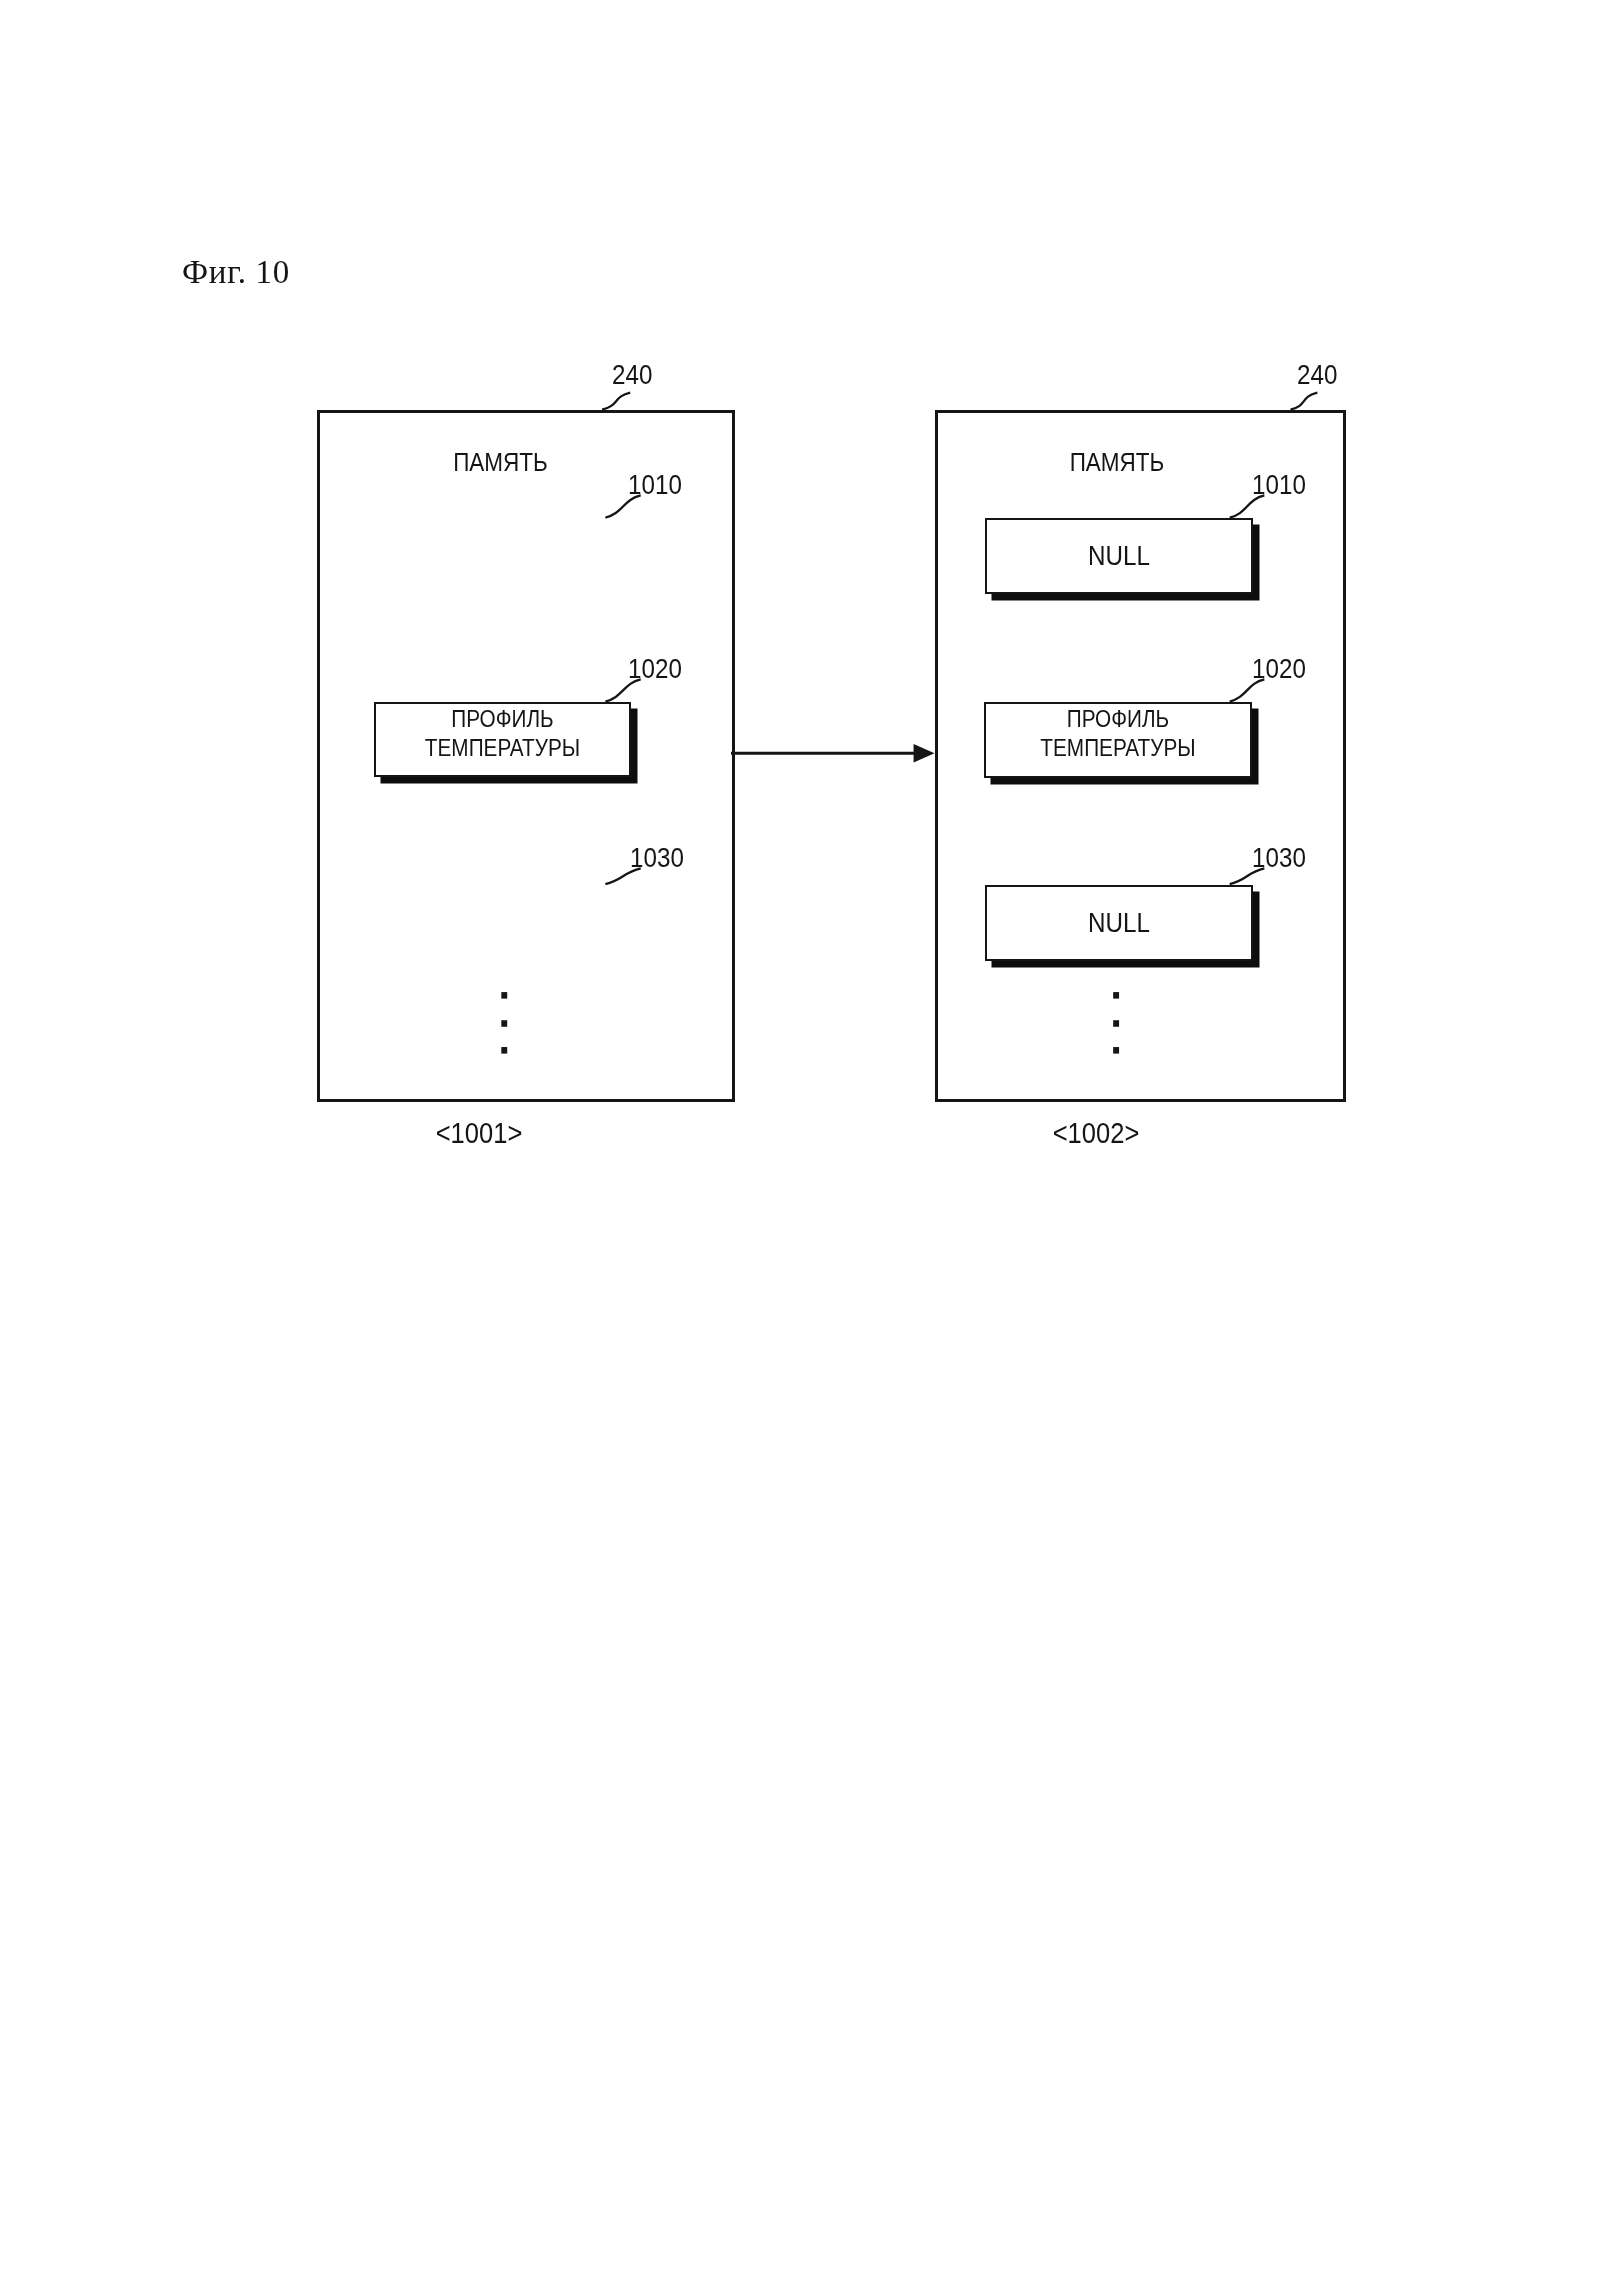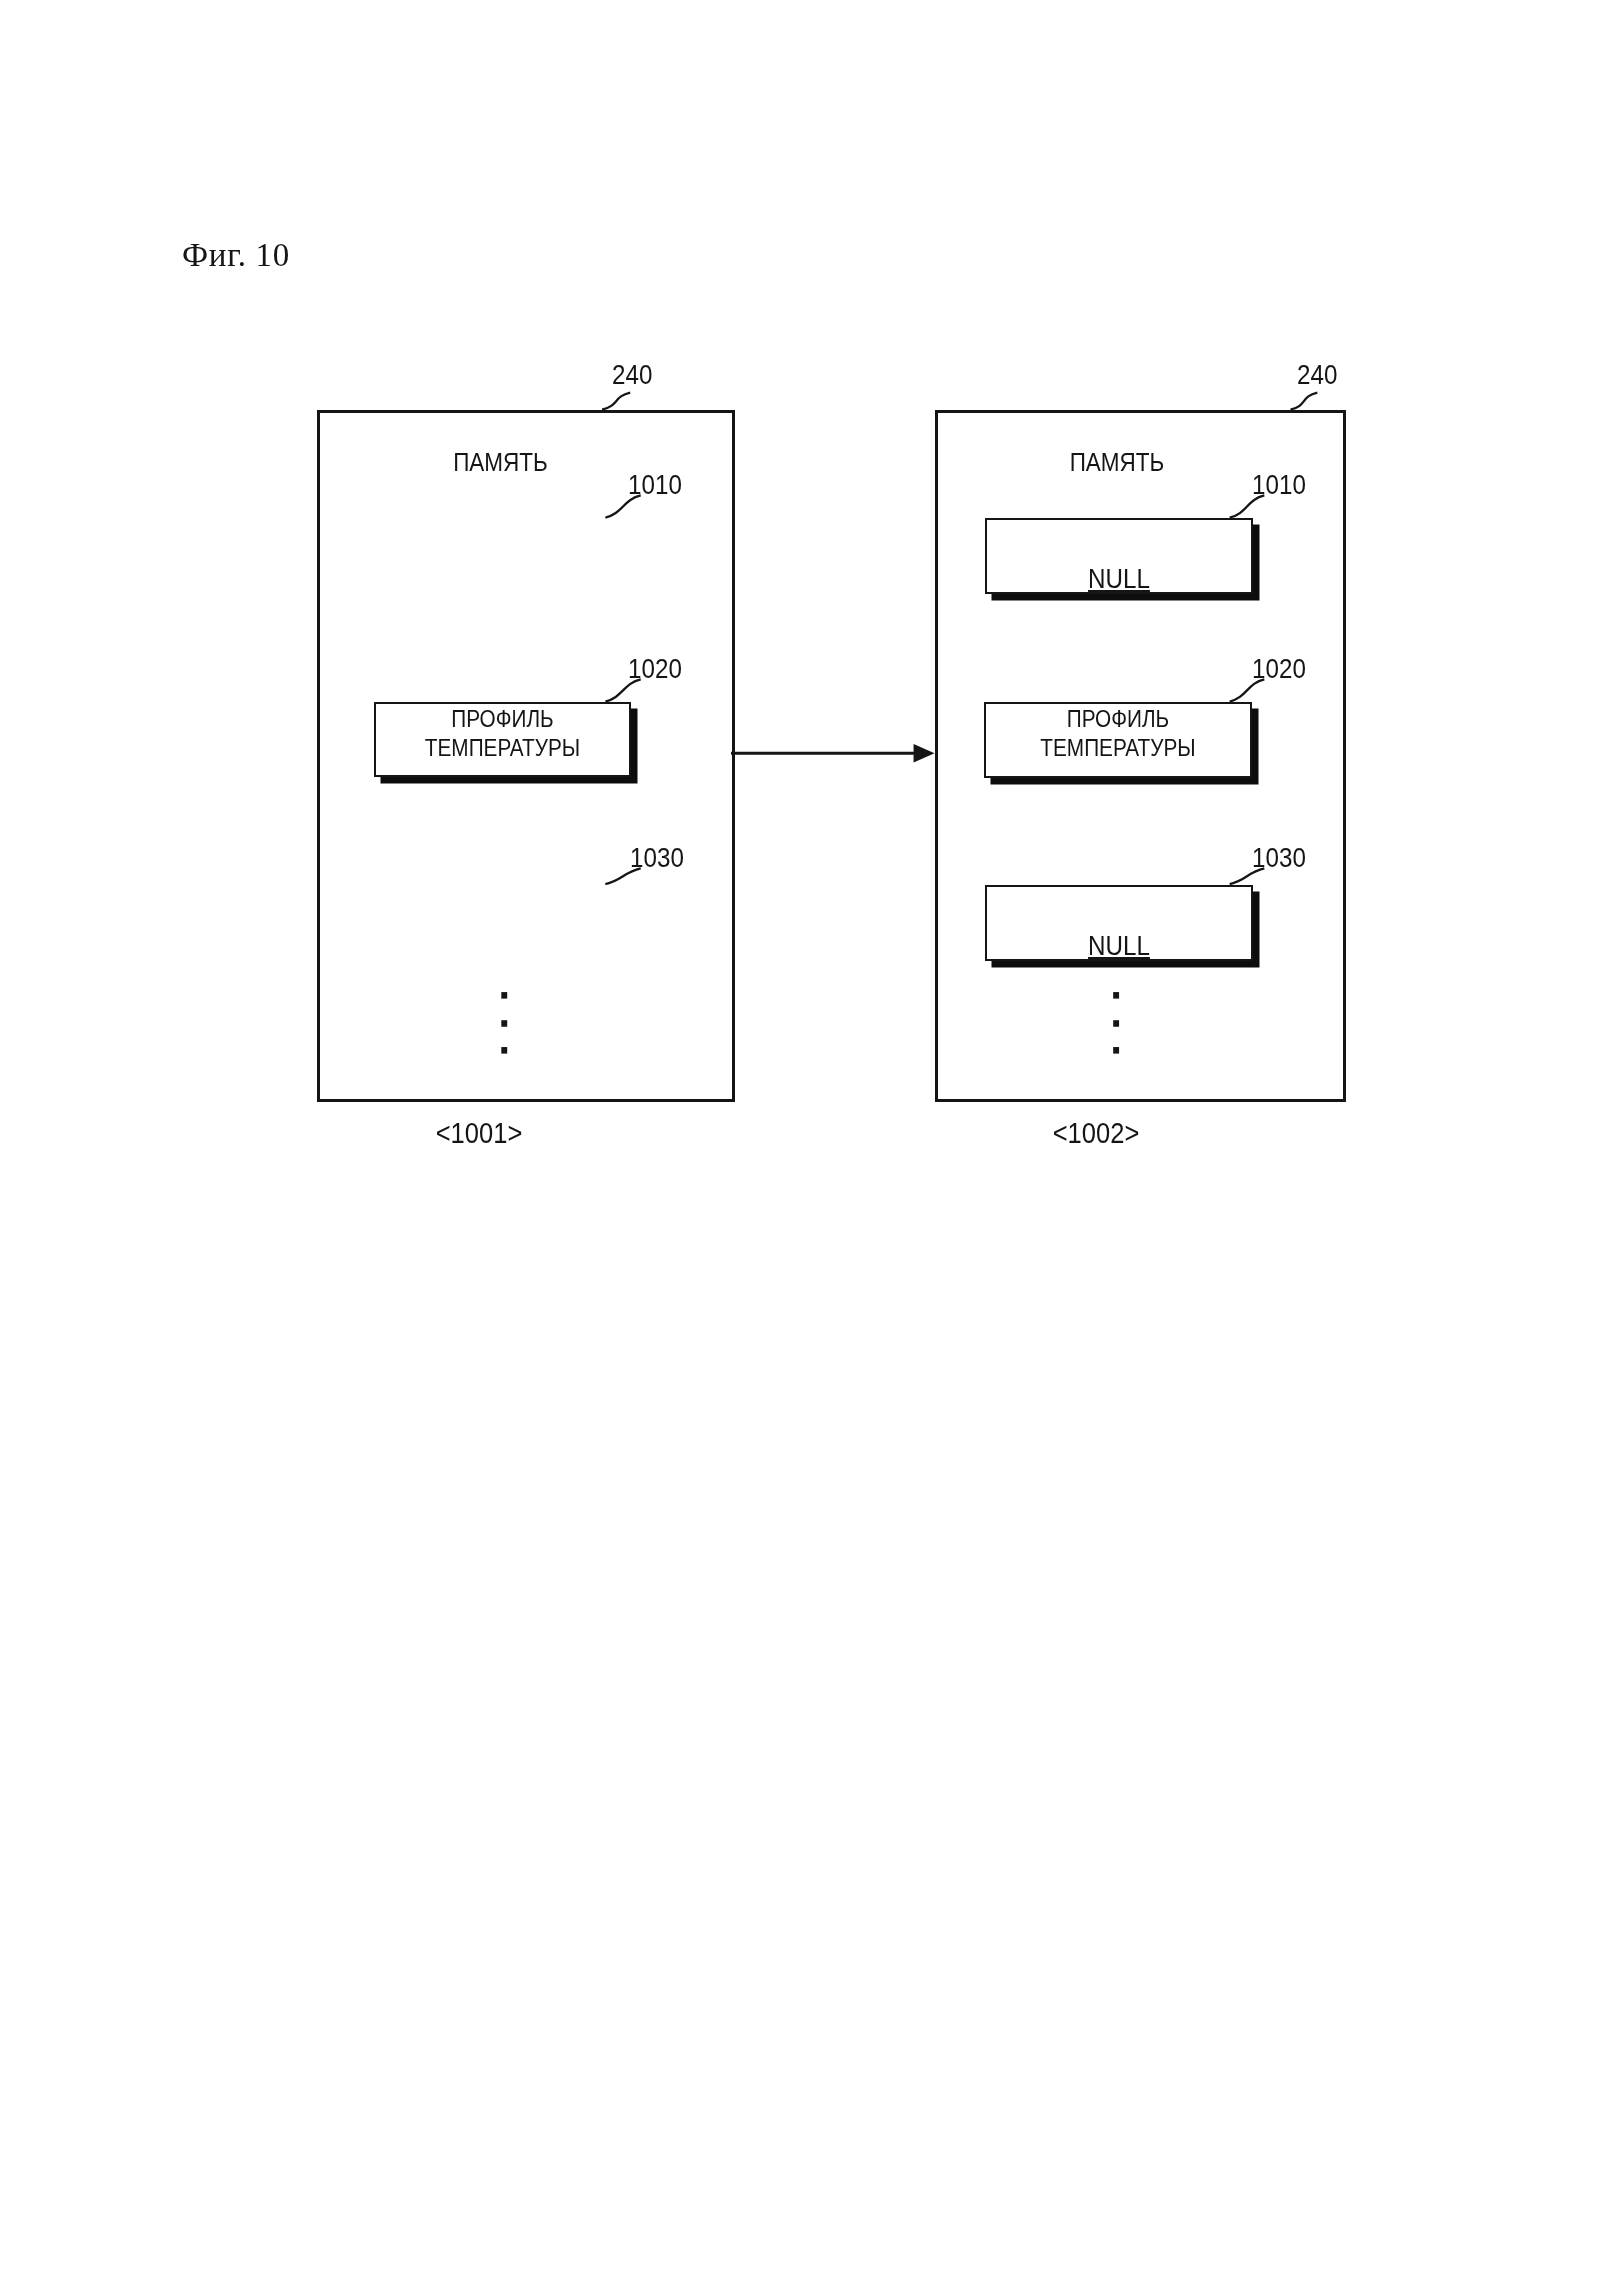--- a/index.html
+++ b/index.html
@@ -39,21 +39,21 @@
     text-align:center;
   }
   .slot-text{
     width:100%;
     transform:scaleX(0.88);
     transform-origin:50% 0;
     font-size:23.6px;
   }
   .lines-3 .slot-text{line-height:25.5px;}
   .lines-2 .slot-text{line-height:29.5px;padding-top:0.7px;}
-  .slot.lines-1{display:flex;align-items:flex-end;justify-content:center;text-decoration:underline;}
+  .slot.lines-1{display:flex;align-items:center;justify-content:center;}
   .lines-1 .slot-text{font-size:27.5px;line-height:27.5px;}
   .slot-line{display:block;white-space:nowrap;}
   .ref-num{
     position:absolute;
     font-size:27.5px;
     white-space:nowrap;
     transform:scaleX(0.88);
     transform-origin:0 0;
   }
   .caption{
@@ -64,21 +64,21 @@
     transform-origin:50% 0;
     white-space:nowrap;
   }
   svg.overlay{position:absolute;left:0;top:0;pointer-events:none;}
 </style>
 </head>
 <body>
 
 <div class="canvas">
 
-  <div class="abs fig-label" style="left:182px;top:237px;">Фиг. 10</div>
+  <div class="abs fig-label" style="left:182px;top:254px;">Фиг. 10</div>
 
   <div class="outer-box" style="left:317px;top:410px;width:412px;height:686px;"></div>
 
   <div class="mem-title" style="left:374px;top:448px;width:253px;">ПАМЯТЬ</div>
 
   <div class="ref-num" style="left:612px;top:359px;">240</div>
 
   <div class="ref-num" style="left:628px;top:469px;">1010</div>
 
   <div class="slot lines-2" style="left:374px;top:702px;width:253px;height:71px;">

